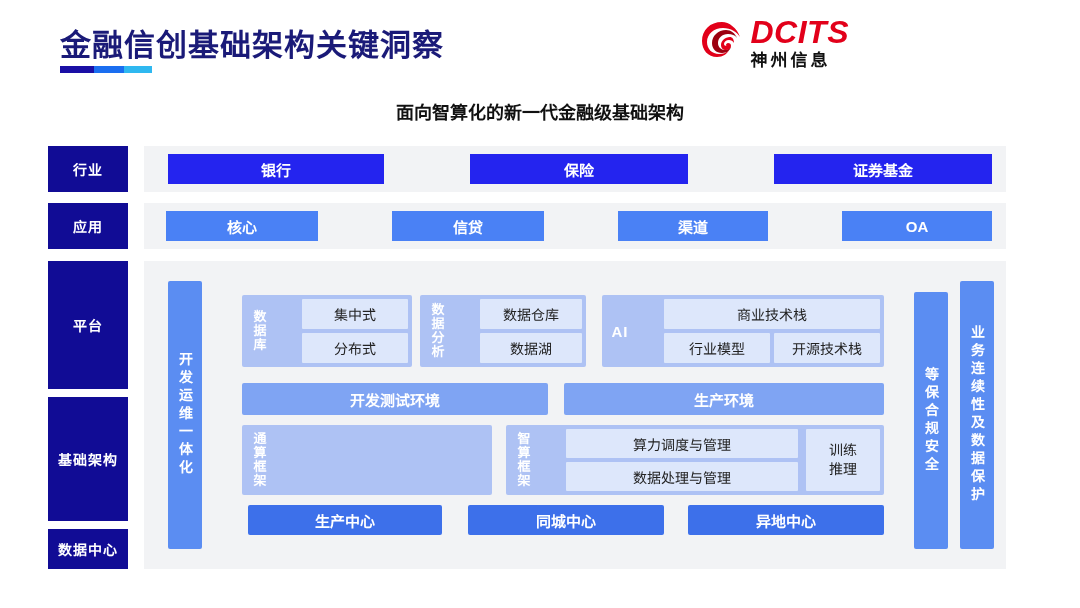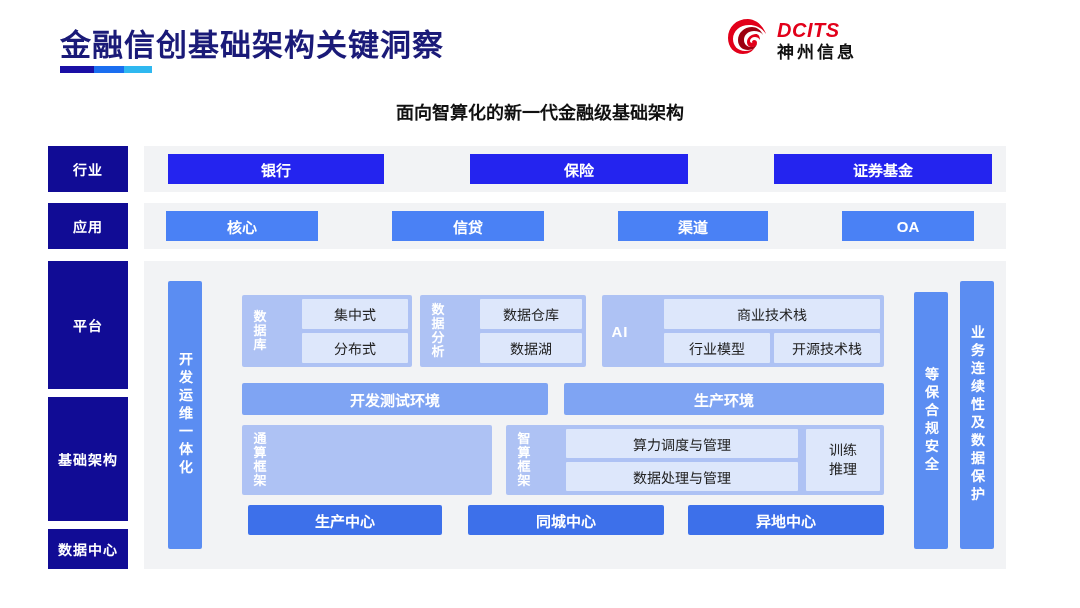--- a/index.html
+++ b/index.html
@@ -9,33 +9,33 @@
     background:#ffffff;
     font-family:"Liberation Sans","DejaVu Sans",sans-serif;
     overflow:hidden;position:relative;
   }
   #slide{position:absolute;inset:0;overflow:hidden;}
 
   
   .corner-deco{position:absolute;right:0;bottom:0;width:320px;height:230px;overflow:hidden;z-index:0;pointer-events:none;}
 
   
-  .header{position:absolute;left:0;top:0;width:883px;height:88px;z-index:3;padding-left:8px;}
+  .header{position:absolute;left:0;top:0;width:883px;height:88px;z-index:3;}
   .title{position:absolute;left:60px;top:20px;font-size:31px;font-weight:bold;color:#1a1a78;letter-spacing:1px;white-space:nowrap;}
   .underbar{position:absolute;left:60px;top:66px;display:flex;width:92px;height:7px;}
   .underbar i{display:block;height:100%;}
   .ub1{width:34px;background:#1a0fa5;}
   .ub2{width:30px;background:#1a6ef0;}
   .ub3{width:28px;background:#2fb8f0;}
 
   
   .logo{position:absolute;right:34px;top:16px;display:flex;align-items:center;gap:7px;}
   .logo-mark{width:44px;height:48px;flex:0 0 auto;}
   .logo-text{display:flex;flex-direction:column;line-height:1;}
-  .logo-en{font-size:20px;font-weight:bold;font-style:italic;color:#e2001a;letter-spacing:0.5px;}
+  .logo-en{font-size:32px;font-weight:bold;font-style:italic;color:#e2001a;letter-spacing:0.5px;}
   .logo-cn{font-size:17px;font-weight:bold;color:#111;letter-spacing:3px;margin-top:4px;}
 
   .subtitle{position:absolute;left:0;top:98px;width:1080px;text-align:center;font-size:18px;font-weight:bold;color:#111;z-index:3;}
 
   
   .row-band{position:absolute;background:#f2f3f5;z-index:1;}
   .side-label{position:absolute;background:#110c95;color:#fff;display:flex;align-items:center;justify-content:center;
               font-size:14px;font-weight:bold;letter-spacing:1px;z-index:2;}
   .chip{position:absolute;display:flex;align-items:center;justify-content:center;color:#fff;font-weight:bold;z-index:2;}
 
@@ -105,21 +105,21 @@
   <div class="row-band" style="left:144px;top:203px;width:862px;height:46px;"></div>
   <div class="row-band" style="left:144px;top:261px;width:862px;height:308px;"></div>
 
   <div class="chip ind-chip" style="left:168px;top:154px;width:216px;">银行</div>
   <div class="chip ind-chip" style="left:470px;top:154px;width:218px;">保险</div>
   <div class="chip ind-chip" style="left:774px;top:154px;width:218px;">证券基金</div>
 
   <div class="chip app-chip" style="left:166px;top:211px;width:152px;">核心</div>
   <div class="chip app-chip" style="left:392px;top:211px;width:152px;">信贷</div>
   <div class="chip app-chip" style="left:618px;top:211px;width:150px;">渠道</div>
-  <div class="chip app-chip" style="left:842px;top:211px;width:132px;">OA</div>
+  <div class="chip app-chip" style="left:842px;top:211px;width:150px;">OA</div>
 
   <div class="vbar" style="left:168px;top:281px;width:34px;height:268px;">开发运维一体化</div>
   <div class="vbar" style="left:914px;top:292px;width:34px;height:257px;">等保合规安全</div>
   <div class="vbar" style="left:960px;top:281px;width:34px;height:268px;">业务连续性及数据保护</div>
 
   <div class="group" style="left:242px;top:295px;width:170px;height:72px;">
     <div class="group-label">数据库</div>
     <div class="group-body">
       <div class="group-row">
           <div class="cell">集中式</div>

